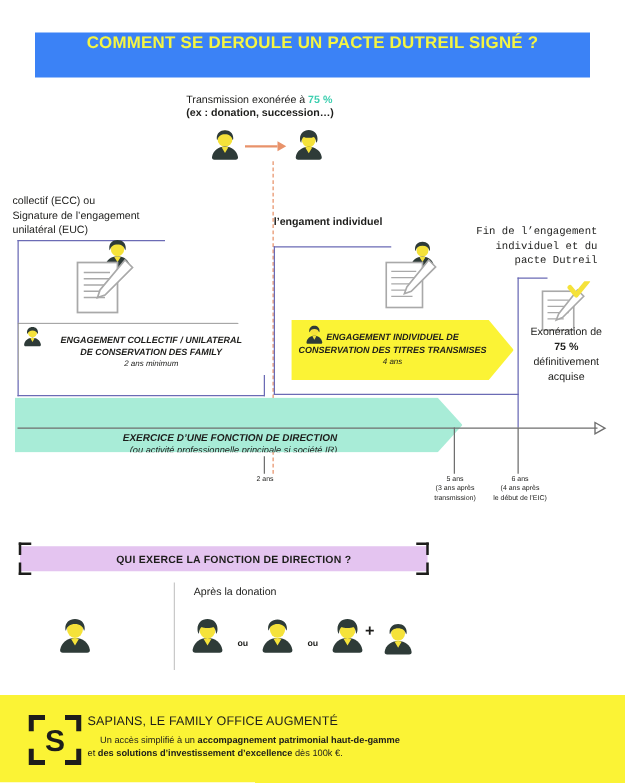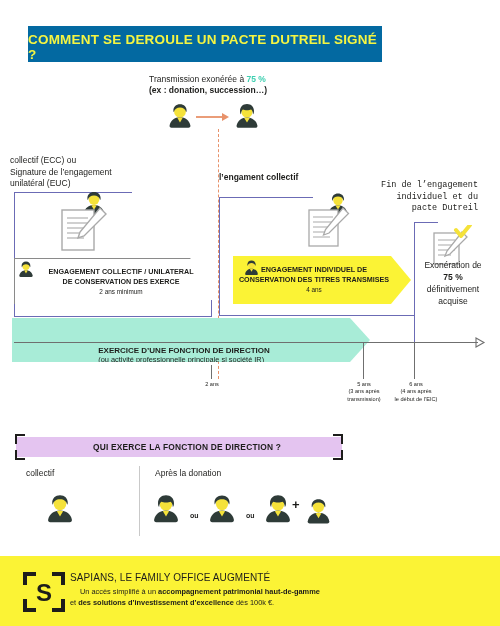--- a/index.html
+++ b/index.html
@@ -1,51 +1,51 @@
 <!DOCTYPE html>
 <html><head>
 <meta charset="utf-8">
 <style>
   html,body{margin:0;padding:0;background:#ffffff;}
   body{width:500px;height:626px;position:relative;overflow:hidden;
        font-family:"Liberation Sans","DejaVu Sans",sans-serif;color:#1d1d1b;}
   .abs{position:absolute;}
 
   
-  #title-banner{left:28px;top:26px;width:354px;height:36px;background:#0369a1;
-    display:flex;align-items:flex-end;justify-content:center;}
+  #title-banner{left:28px;top:26px;width:444px;height:36px;background:#3b82f6;
+    display:flex;align-items:flex-start;justify-content:center;}
   #title-text{color:#f5f542;font-size:13.5px;font-weight:bold;letter-spacing:.2px;}
 
   
   .lbl{font-size:8.5px;line-height:11.5px;}
   .tiny{font-size:5.6px;line-height:7.4px;text-align:center;}
   .mint{color:#3ecfb0;font-weight:bold;}
 
   
   .vline{width:1px;background:#6b6bb5;}
   .hline{height:1px;background:#6b6bb5;}
   .grayline{background:#6f6f6f;}
   .dash{width:0;border-left:1.6px dashed #e8926a;}
 
   
-  .arrowband{display:flex;align-items:center;justify-content:center;text-align:center;}
+  .arrowband{display:flex;align-items:center;justify-content:center;text-align:center;font-style:italic;}
   #band-ecc{left:14px;top:258px;width:196px;height:46px;background:#ffffff;
     border:1px solid #8a8a8a;border-right:none;
     clip-path:polygon(0 0,176px 0,196px 23px,176px 46px,0 46px);}
   #band-ecc-inner{font-size:7.2px;line-height:10px;font-weight:bold;padding-left:16px;}
   #band-ecc-sub{font-weight:normal;font-size:6.4px;}
 
   #band-eic{left:233px;top:256px;width:178px;height:48px;background:#fbf335;
     clip-path:polygon(0 0,158px 0,178px 24px,158px 48px,0 48px);}
   #band-eic-inner{font-size:7.2px;line-height:10px;font-weight:bold;padding-right:16px;}
   #band-eic-sub{font-weight:normal;font-size:6.4px;}
 
   #band-dir{left:12px;top:318px;width:358px;height:44px;background:#a8ecd7;
     clip-path:polygon(0 0,338px 0,358px 22px,338px 44px,0 44px);}
-  #band-dir-inner{text-align:left;padding-right:14px;margin-top:36px;}
+  #band-dir-inner{text-align:right;padding-right:14px;margin-top:36px;}
   #band-dir-t1{font-size:8px;font-weight:bold;}
   #band-dir-t2{font-size:7.4px;}
   #band-dir-t3{font-size:5.8px;font-weight:bold;}
 
   
   #q-banner{left:16px;top:437px;width:310px;height:20px;background:#e4c4f0;
     display:flex;align-items:center;justify-content:center;padding-left:16px;}
   #q-text{font-size:8.4px;font-weight:bold;letter-spacing:.2px;}
   .corner{position:absolute;width:8px;height:8px;}
   .c-tl{border-left:2px solid #1d1d1b;border-top:2px solid #1d1d1b;left:-1px;top:-3px;}
@@ -118,36 +118,36 @@
     <line x1="17" y1="40" x2="38" y2="40"></line>
       <line x1="17" y1="45" x2="32" y2="45"></line>
     <line x1="17" y1="50" x2="34" y2="50"></line>
   </g>
   <path d="M50 20 L56 26 L34 48 L28 50 L30 44 Z" fill="#ffffff" stroke="#a9a9a9" stroke-width="1.4"></path>
 </svg>
 
 <div class="abs arrowband" id="band-ecc">
   <div id="band-ecc-inner">
     <div>ENGAGEMENT COLLECTIF / UNILATERAL</div>
-    <div>DE CONSERVATION DES EXERCE</div>
+    <div>DE CONSERVATION DES FAMILY</div>
     <div id="band-ecc-sub">2 ans minimum</div>
   </div>
 </div>
 <svg class="abs" style="left:17px;top:261px;" width="18" height="17" viewBox="0 0 18 17">
   <ellipse cx="9" cy="5" rx="3.6" ry="4" fill="#f5e23a"></ellipse>
   <path d="M9 .6C6.4.6 4.6 2.3 4.6 5c0 .7.2 1.1.4 1.2C5.4 4.3 7 3.3 9 3.3s3.6 1 4 2.9c.2-.1.4-.5.4-1.2C13.4 2.3 11.6.6 9 .6z" fill="#2e3b38"></path>
   <path d="M9 9.2c-3.5 0-6.2 2.2-6.7 5.4-.1.9.4 1.4 1.2 1.4h11c.8 0 1.3-.5 1.2-1.4-.5-3.2-3.2-5.4-6.7-5.4z" fill="#2e3b38"></path>
   <path d="M7.3 9.6L9 12.6l1.7-3c-.5-.2-1.1-.3-1.7-.3s-1.2.1-1.7.3z" fill="#f5e23a"></path>
 </svg>
 
 <div class="abs hline" style="left:14px;top:316px;width:198px;"></div>
 <div class="abs vline" style="left:211px;top:300px;height:17px;"></div>
 
 <div class="abs lbl" style="left:219px;top:172px;width:130px;">
-  <div style="font-weight:bold;">l’engament collectif</div>
+  <div style="font-weight:bold;">l’engament individuel</div>
 </div>
 <div class="abs hline" style="left:219px;top:197px;width:94px;"></div>
 <div class="abs vline" style="left:219px;top:197px;height:119px;"></div>
 
 <svg class="abs" style="left:300px;top:190px;" width="54" height="60" viewBox="0 0 54 60">
   <ellipse cx="38" cy="10" rx="4.8" ry="5.4" fill="#f5e23a"></ellipse>
   <path d="M38 3.4c-3.6 0-6 2.4-6 5.8 0 .9.2 1.5.4 1.6.6-2.7 2.6-4.2 5.6-4.2s5 1.5 5.6 4.2c.2-.1.4-.7.4-1.6 0-3.4-2.4-5.8-6-5.8z" fill="#2e3b38"></path>
   <path d="M38 15.2c-4.7 0-8.3 2.9-9 7.2-.2 1.1.5 1.8 1.6 1.8h14.8c1.1 0 1.8-.7 1.6-1.8-.7-4.3-4.3-7.2-9-7.2z" fill="#2e3b38"></path>
   <path d="M35.6 15.8L38 19.6l2.4-3.8c-.7-.4-1.5-.6-2.4-.6s-1.7.2-2.4.6z" fill="#f5e23a"></path>
   <rect x="9" y="20" width="29" height="36" fill="#ffffff" stroke="#a9a9a9" stroke-width="1.3"></rect>
@@ -248,21 +248,20 @@
   <span id="q-text">QUI EXERCE LA FONCTION DE DIRECTION ?</span>
   <span class="corner c-tl"></span>
   <span class="corner c-bl"></span>
   <span class="corner c-tr"></span>
   <span class="corner c-br"></span>
 </div>
 
 <div class="abs" style="left:139px;top:466px;width:1px;height:70px;background:#c9c9c9;"></div>
 
 <div class="abs lbl" style="left:26px;top:468px;width:120px;">
-  <div>collectif</div>
 </div>
 <svg class="abs" style="left:44px;top:494px;" width="32" height="30" viewBox="0 0 28 26">
   <ellipse cx="14" cy="8" rx="5.6" ry="6.2" fill="#f5e23a"></ellipse>
   <path d="M14 1c-4.1 0-6.8 2.7-6.8 6.4 0 1 .2 1.7.5 1.8.6-3 3-4.7 6.3-4.7s5.7 1.7 6.3 4.7c.3-.1.5-.8.5-1.8C20.8 3.7 18.1 1 14 1z" fill="#2e3b38"></path>
   <path d="M14 14.3c-5.4 0-9.6 3.3-10.4 8.2-.2 1.3.6 2.1 1.9 2.1h17c1.3 0 2.1-.8 1.9-2.1-.8-4.9-5-8.2-10.4-8.2z" fill="#2e3b38"></path>
   <path d="M11.3 14.9L14 19.5l2.7-4.6c-.9-.4-1.8-.6-2.7-.6s-1.8.2-2.7.6z" fill="#f5e23a"></path>
 </svg>
 
 <div class="abs lbl" style="left:155px;top:468px;width:140px;">Après la donation</div>
 

